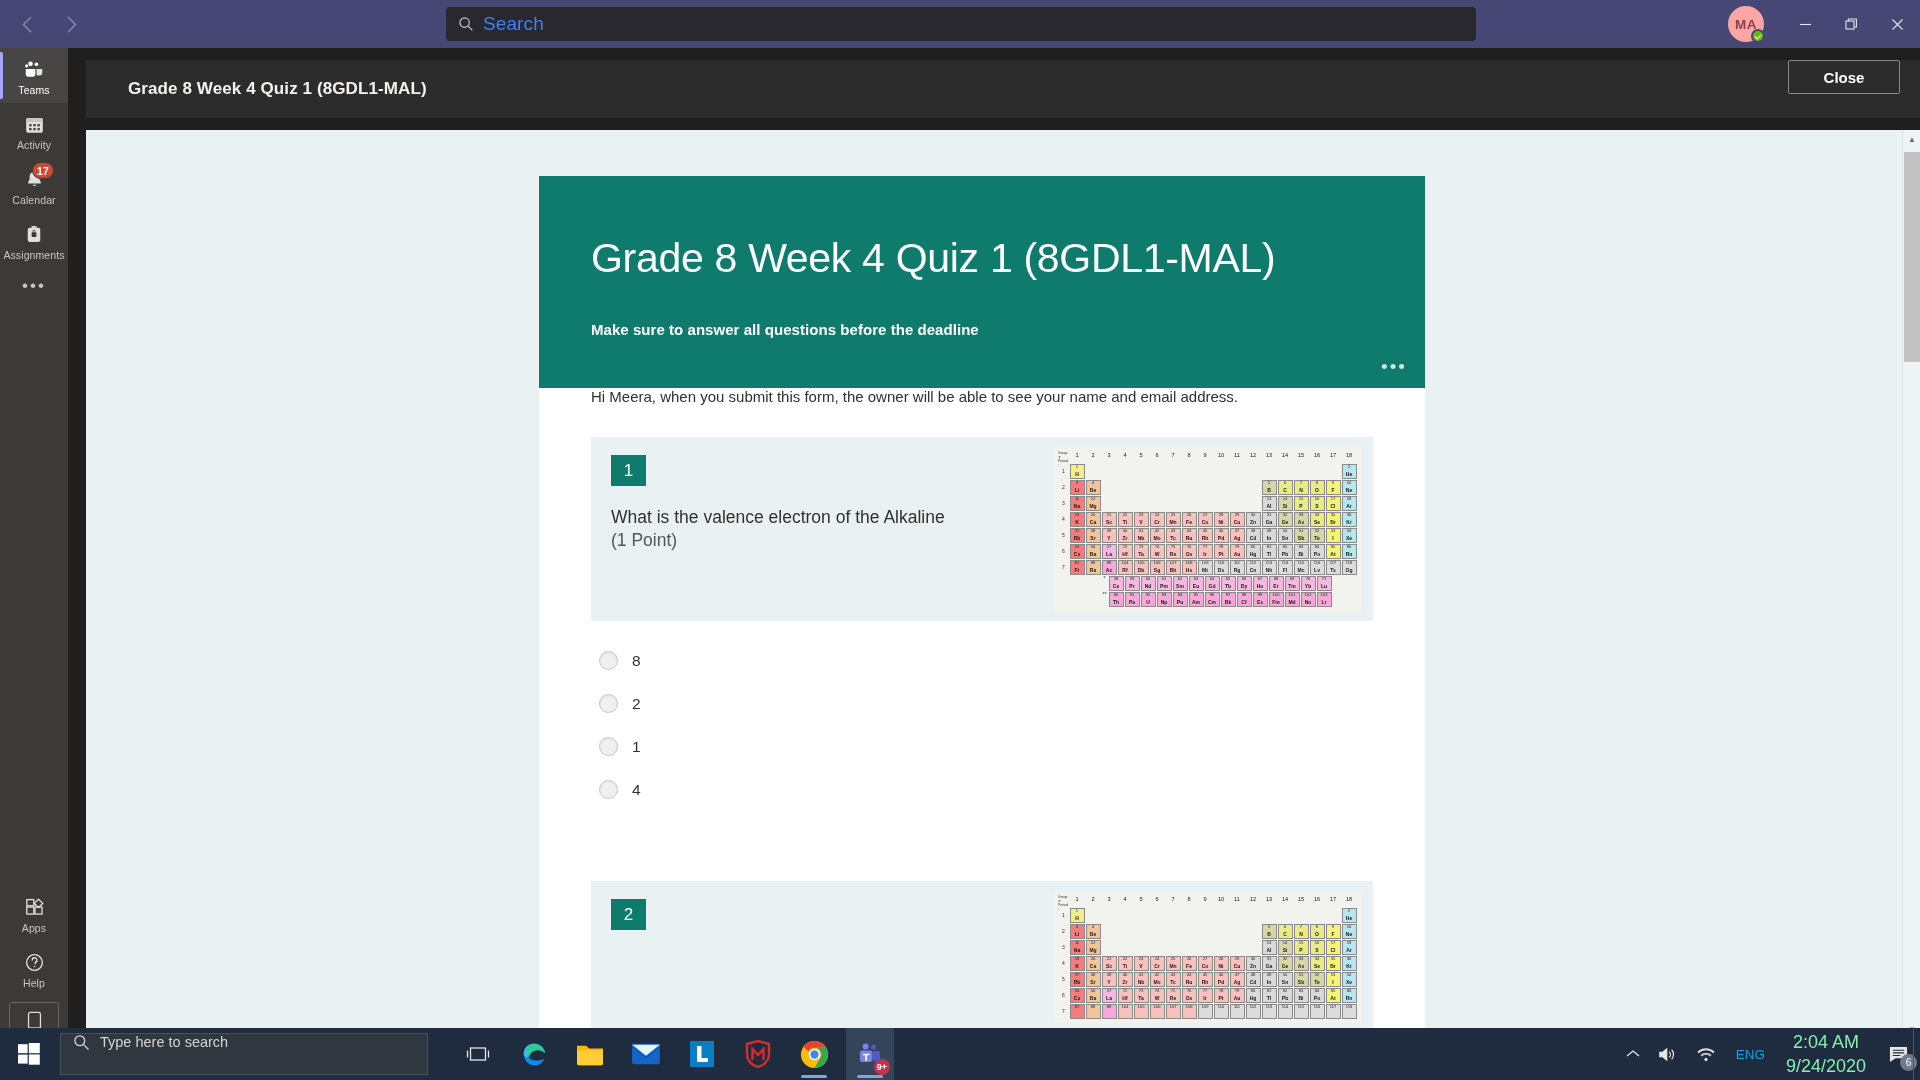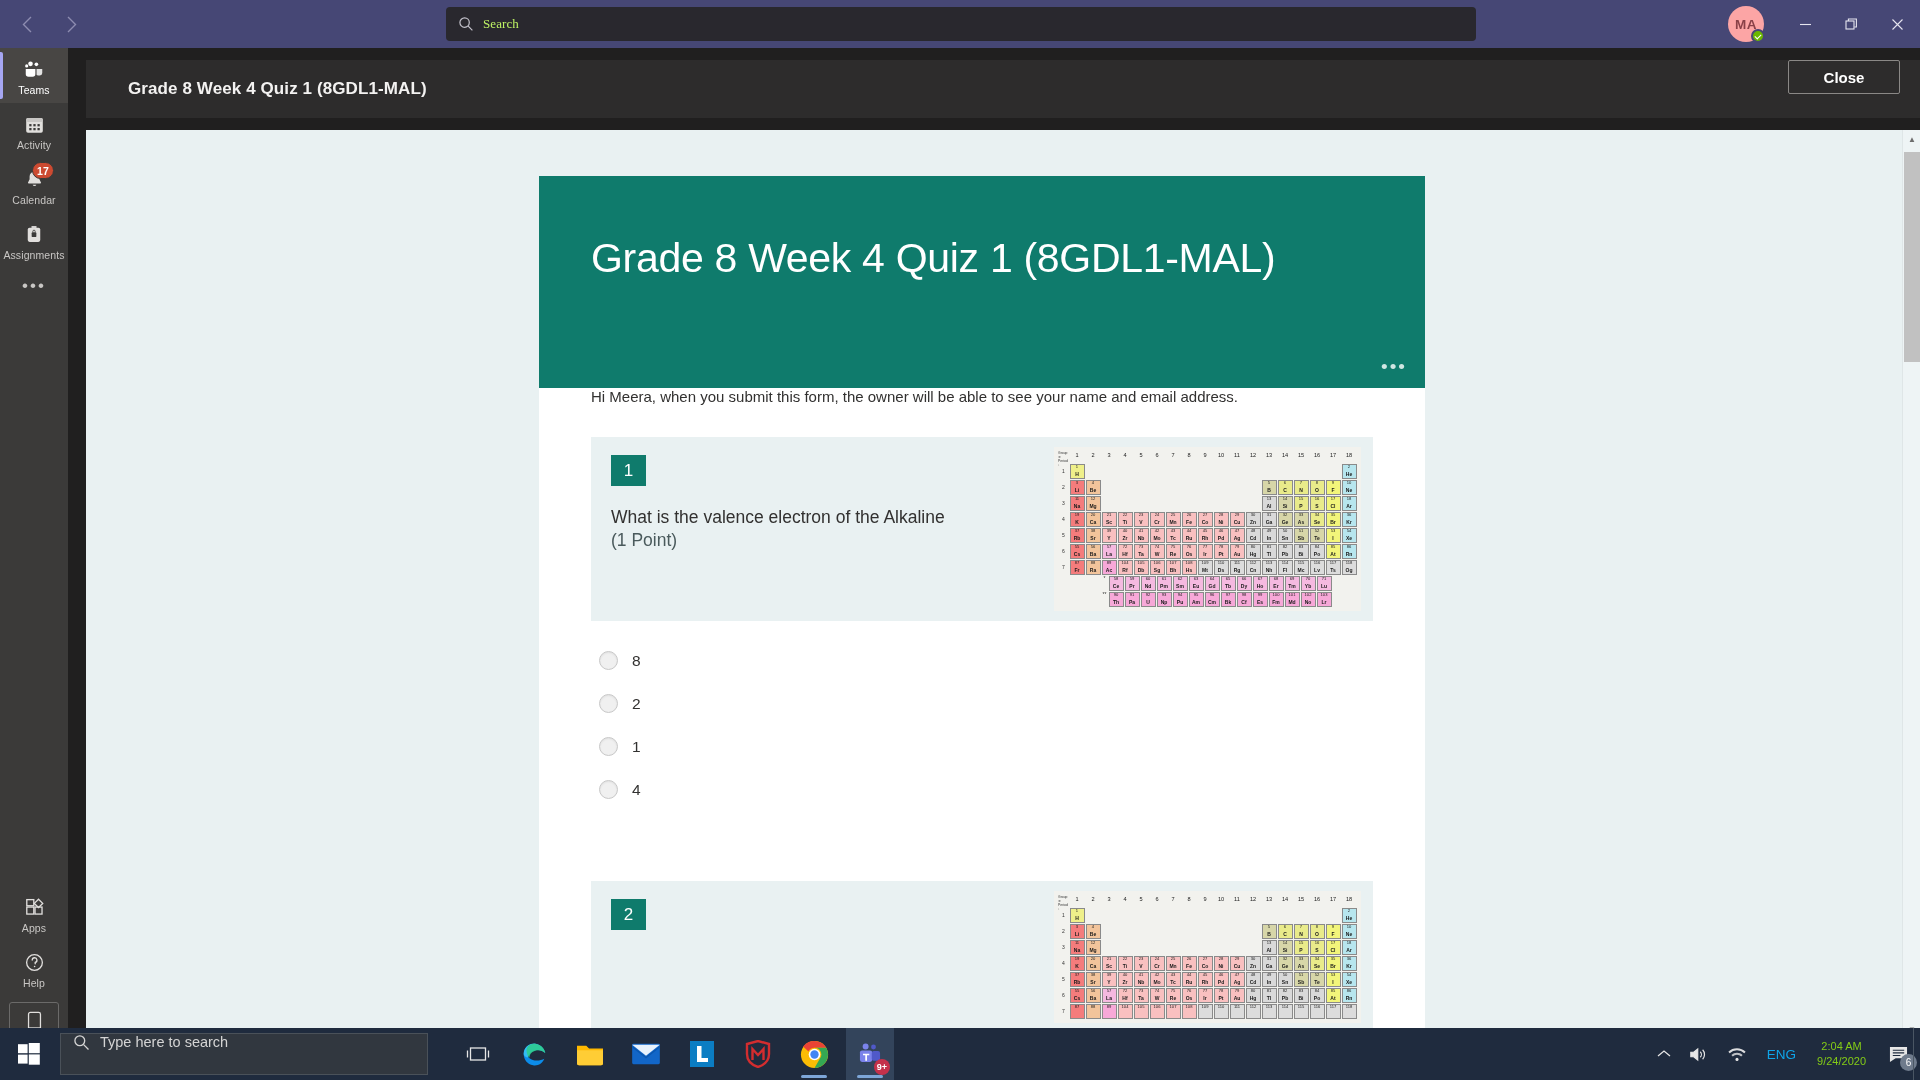--- a/index.html
+++ b/index.html
@@ -21,21 +21,21 @@
     color:#c8c6ea; font-size:17px; cursor:pointer; line-height:1;
   }
   .nav-btn.disabled{ color:#8d8cb0; }
   .nav-btn svg{ display:block; }
   .search-wrap{ position:absolute; left:446px; top:7px; width:1030px; height:34px; }
   .search-box{
     width:100%; height:100%; background:#29282e; border-radius:4px;
     display:flex; align-items:center; padding:0 12px; cursor:text;
   }
   .search-box .s-icon{ width:16px;height:16px; margin-right:9px; flex:0 0 auto; }
-  .search-box .s-text{ color:#bef264; font-size:13px; letter-spacing:.1px;font-family:Liberation Serif, serif; }
+  .search-box .s-text{ color:#3b82f6; font-size:19px; letter-spacing:.1px; }
   .tb-right{ position:absolute; right:0; top:0; height:48px; display:flex; align-items:center; }
   .avatar-wrap{ position:relative; width:36px;height:36px; margin-right:18px; cursor:pointer;}
   .avatar{
     width:36px;height:36px;border-radius:50%;
     background:#fca5a5;color:#8a4148;font-size:13.5px;font-weight:700;
     display:flex;align-items:center;justify-content:center;letter-spacing:.4px;
   }
   .presence{
     position:absolute;right:-1px;bottom:-1px;width:14px;height:14px;border-radius:50%;
     background:#6bb700;border:2px solid #464775;display:flex;align-items:center;justify-content:center;
@@ -170,21 +170,21 @@
     display:flex;align-items:flex-start;padding:0 12px;margin-left:2px;cursor:text;
   }
   .tb-search .t{ color:#d4d4d4; font-size:14.5px; margin-left:10px; }
   .tb-icons{ display:flex; align-items:center; margin-left:26px; gap:8px; }
   .tb-ic{ width:48px;height:52px;display:flex;align-items:center;justify-content:center;cursor:pointer;position:relative;}
   .tb-ic.running:after{ content:""; position:absolute; bottom:2px; left:11px; width:26px; height:3px; background:#7da6d8; border-radius:2px;}
   .tb-ic.active{ background:#33445b; }
   .tray{ position:absolute; right:0; bottom:0; height:52px; display:flex; align-items:center; }
   .tray-ic{ height:52px; display:flex;align-items:center;justify-content:center;padding:0 9px;color:#e6e6e6;cursor:pointer;}
   .tray-lang{ color:#0ea5e9; font-size:13.5px; padding:0 11px; cursor:pointer; }
-  .tray-clock{ color:#84cc16; font-size:11px; line-height:1.35; text-align:center; padding:0 10px; cursor:pointer;}
+  .tray-clock{ color:#86efac; font-size:18px; line-height:1.35; text-align:center; padding:0 10px; cursor:pointer;}
   .tray-notif{ width:44px;height:52px;display:flex;align-items:center;justify-content:center;position:relative;cursor:pointer;}
   .notif-badge{
     position:absolute; right:3px; bottom:9px; width:17px;height:17px;border-radius:50%;
     background:#6f7b8c;color:#fff;font-size:10px;display:flex;align-items:center;justify-content:center;
   }
   .show-desktop{ position:absolute; right:0; top:0; width:7px; height:52px; border-left:1px solid #4a5663; cursor:pointer;}
 </style>
 </head>
 <body>
 
@@ -330,20 +330,21 @@
   <div class="dlg-header">
     <span class="dlg-title">Grade 8 Week 4 Quiz 1 (8GDL1-MAL)</span>
   </div>
   <button class="close-btn">Close</button>
 
   <div class="form-viewport">
     <div class="form-card">
 
       <div class="form-hero">
         <h1>Grade 8 Week 4 Quiz 1 (8GDL1-MAL)</h1>
+        <div class="sub">Make sure to answer all questions before the deadline</div>
         <div class="hero-dots">•••</div>
       </div>
 
       <div class="form-body">
         <div class="greeting">Hi Meera, when you submit this form, the owner will be able to see your name and email address.</div>
 
         <div class="question">
           <div class="q-left">
             <div class="q-num">1</div>
             <div class="q-text">

